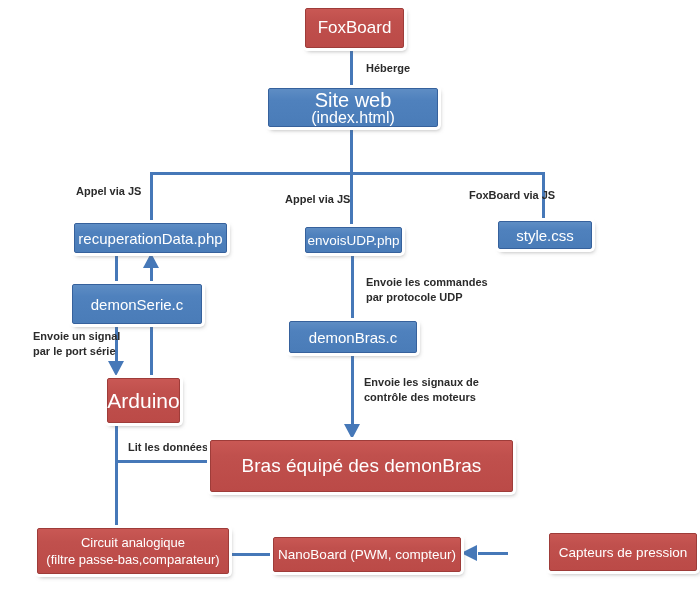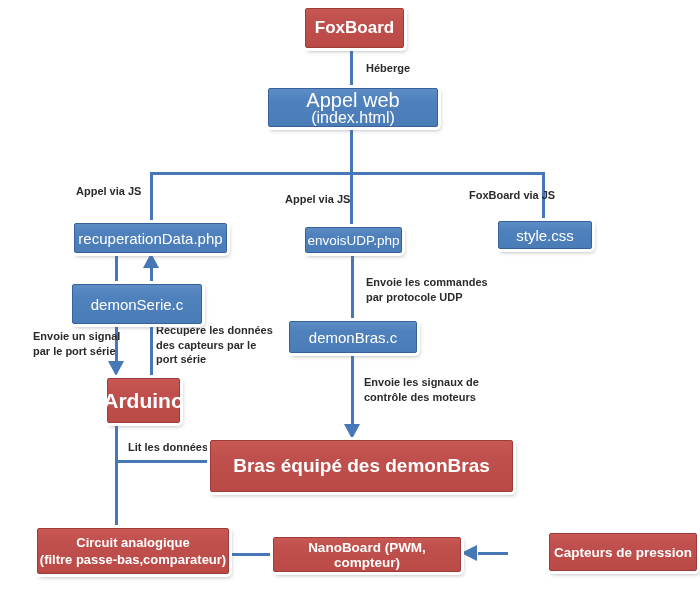--- a/index.html
+++ b/index.html
@@ -7,21 +7,21 @@
           font-family:"Liberation Sans",sans-serif;}
 
   
   .node{position:absolute;box-sizing:border-box;display:flex;flex-direction:column;
         align-items:center;justify-content:center;text-align:center;color:#ffffff;
         border-radius:2px;
         box-shadow:0 0 0 3px #ffffff,2px 3px 4px rgba(100,100,100,0.55);}
   .node.blue{background:linear-gradient(180deg,#5e8dc4 0%,#4f81bd 30%,#4a7cb8 100%);
              border:1.5px solid #36619c;}
   .node.red{background:linear-gradient(180deg,#c95854 0%,#c0504d 30%,#bb4a47 100%);
-            border:1.5px solid #9e3c39;font-weight:bold;}
+            border:1.5px solid #9e3c39;}
   .node .sub{display:block;}
 
   #n-foxboard{left:305px;top:8px;width:99px;height:40px;font-size:17px;}
   #n-siteweb{left:268px;top:88px;width:170px;height:39px;}
   #n-siteweb .main{font-size:20px;line-height:21px;}
   #n-siteweb .sub{font-size:16px;line-height:14px;}
   #n-recup{left:74px;top:223px;width:153px;height:30px;font-size:15px;}
   #n-udp{left:305px;top:227px;width:97px;height:26px;font-size:13.5px;}
   #n-css{left:498px;top:221px;width:94px;height:28px;font-size:15px;}
   #n-serie{left:72px;top:284px;width:130px;height:40px;font-size:15px;}
@@ -98,34 +98,31 @@
   <div class="hline" id="l-circ-nano"></div>
   <div class="hline" id="l-capt-nano"></div>
   <div class="arr left" id="a-capt-nano"></div>
 
   <div class="lbl" id="lbl-heberge">Héberge</div>
   <div class="lbl" id="lbl-appel-left">Appel via JS</div>
   <div class="lbl" id="lbl-appel-mid">Appel via JS</div>
   <div class="lbl" id="lbl-modifie">FoxBoard via JS</div>
   <div class="lbl" id="lbl-signal">Envoie un signal
 par le port série</div>
-  <div class="lbl" id="lbl-recupere">Récupère les données
-des capteurs par le
-port série</div>
   <div class="lbl" id="lbl-commandes">Envoie les commandes
 par protocole UDP</div>
   <div class="lbl" id="lbl-signaux">Envoie les signaux de
 contrôle des moteurs</div>
   <div class="lbl" id="lbl-lit">Lit les données</div>
 
   <div class="node red" id="n-foxboard">
     <span class="main">FoxBoard</span>
   </div>
   <div class="node blue" id="n-siteweb">
-    <span class="main">Appel web</span>
+    <span class="main">Site web</span>
     <span class="sub">(index.html)</span>
   </div>
   <div class="node blue" id="n-recup">
     <span class="main">recuperationData.php</span>
   </div>
   <div class="node blue" id="n-udp">
     <span class="main">envoisUDP.php</span>
   </div>
   <div class="node blue" id="n-css">
     <span class="main">style.css</span>

